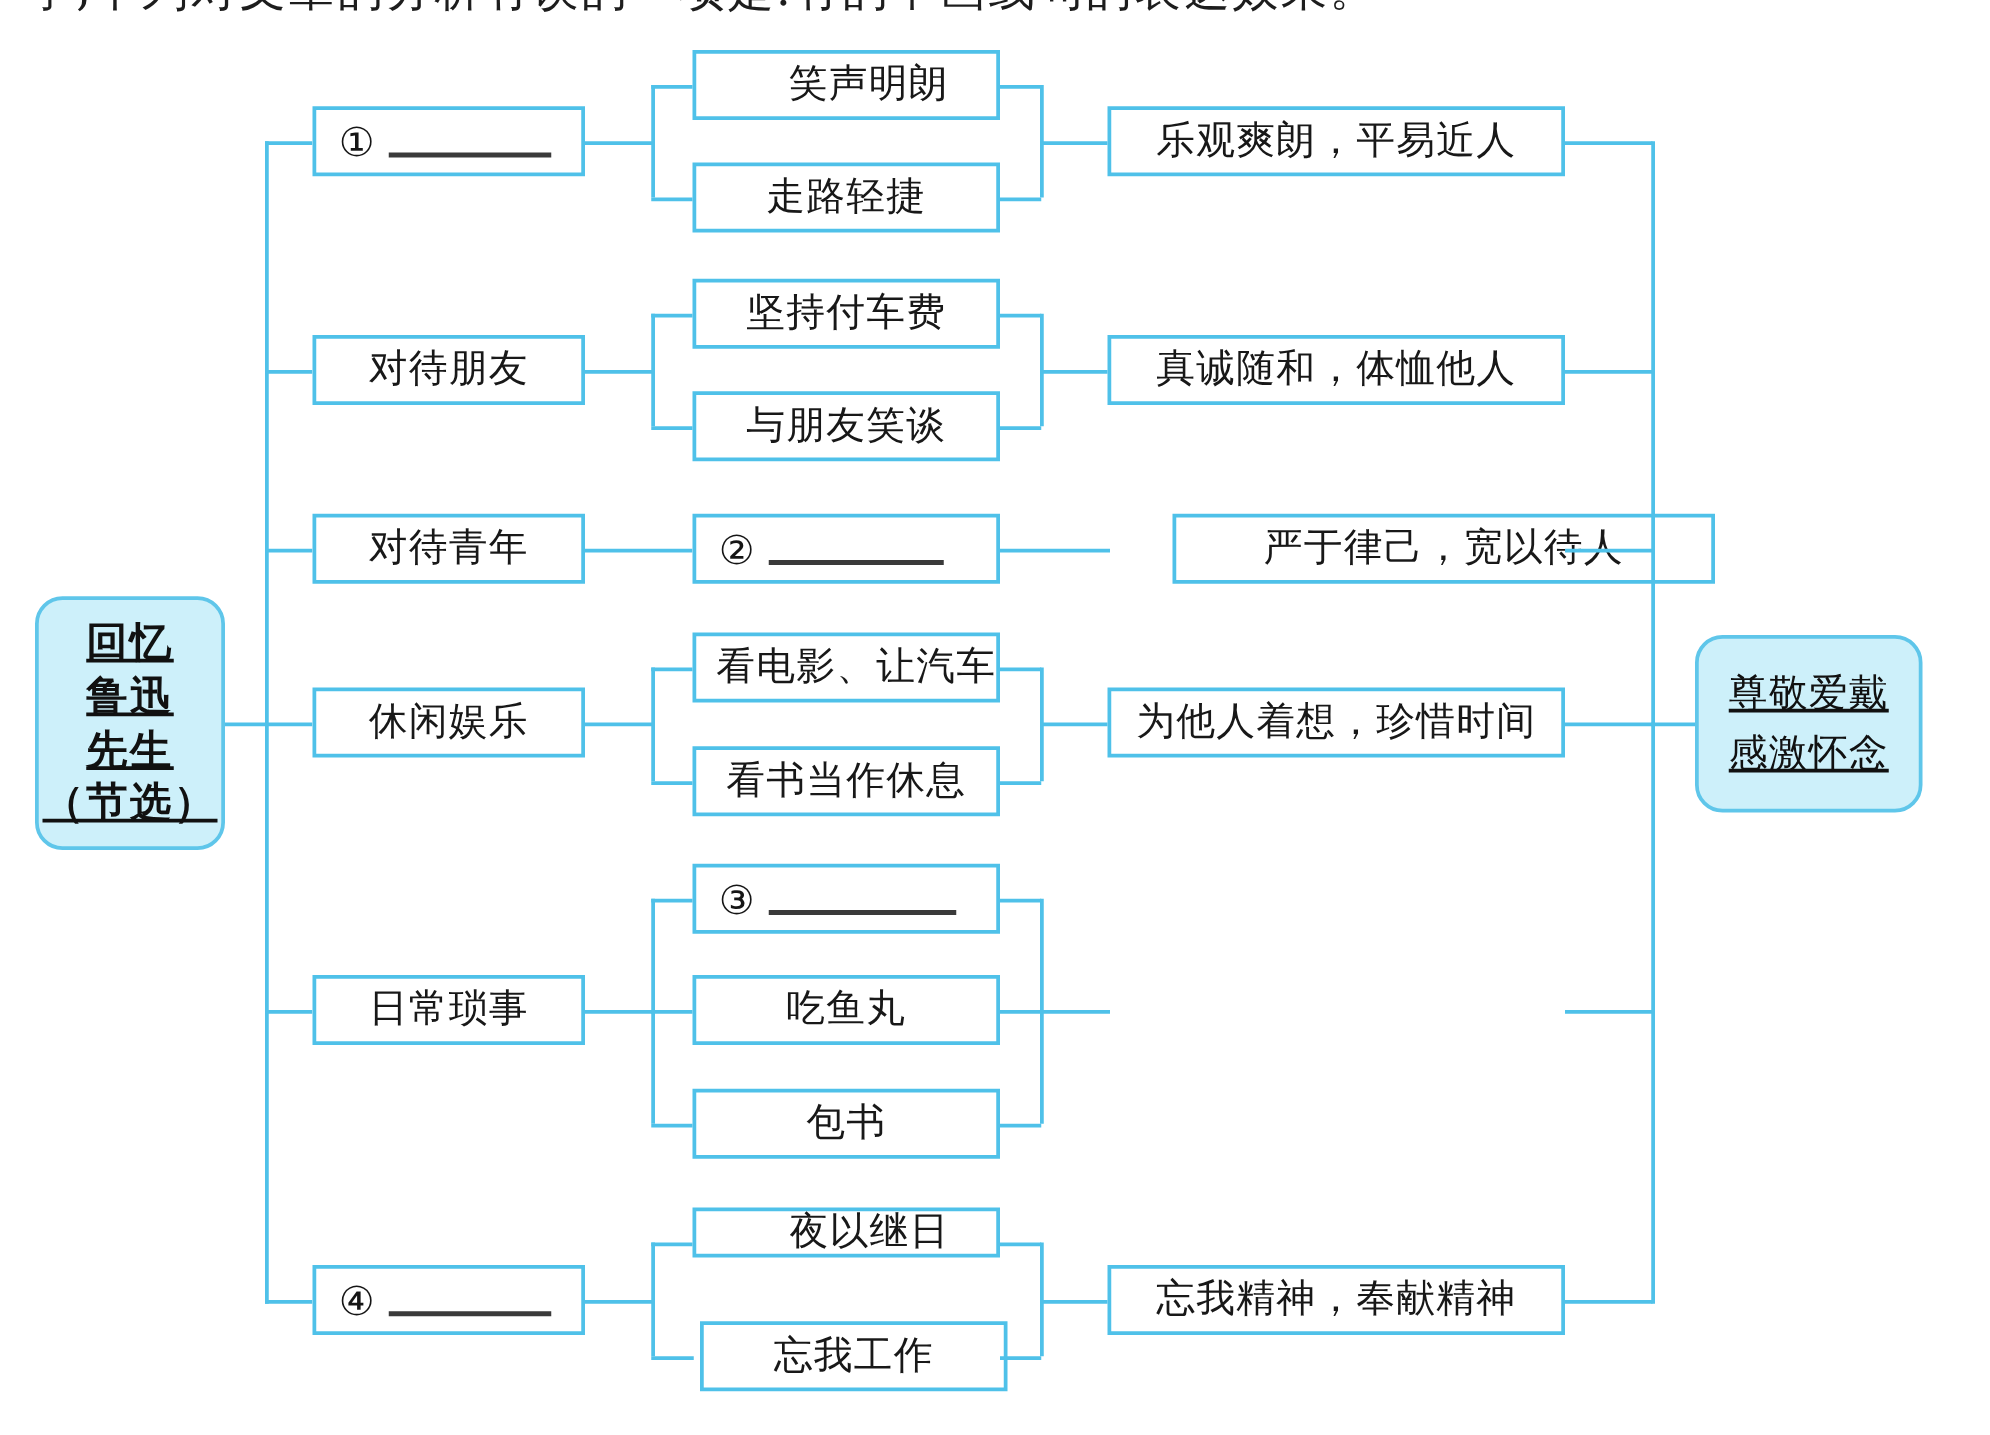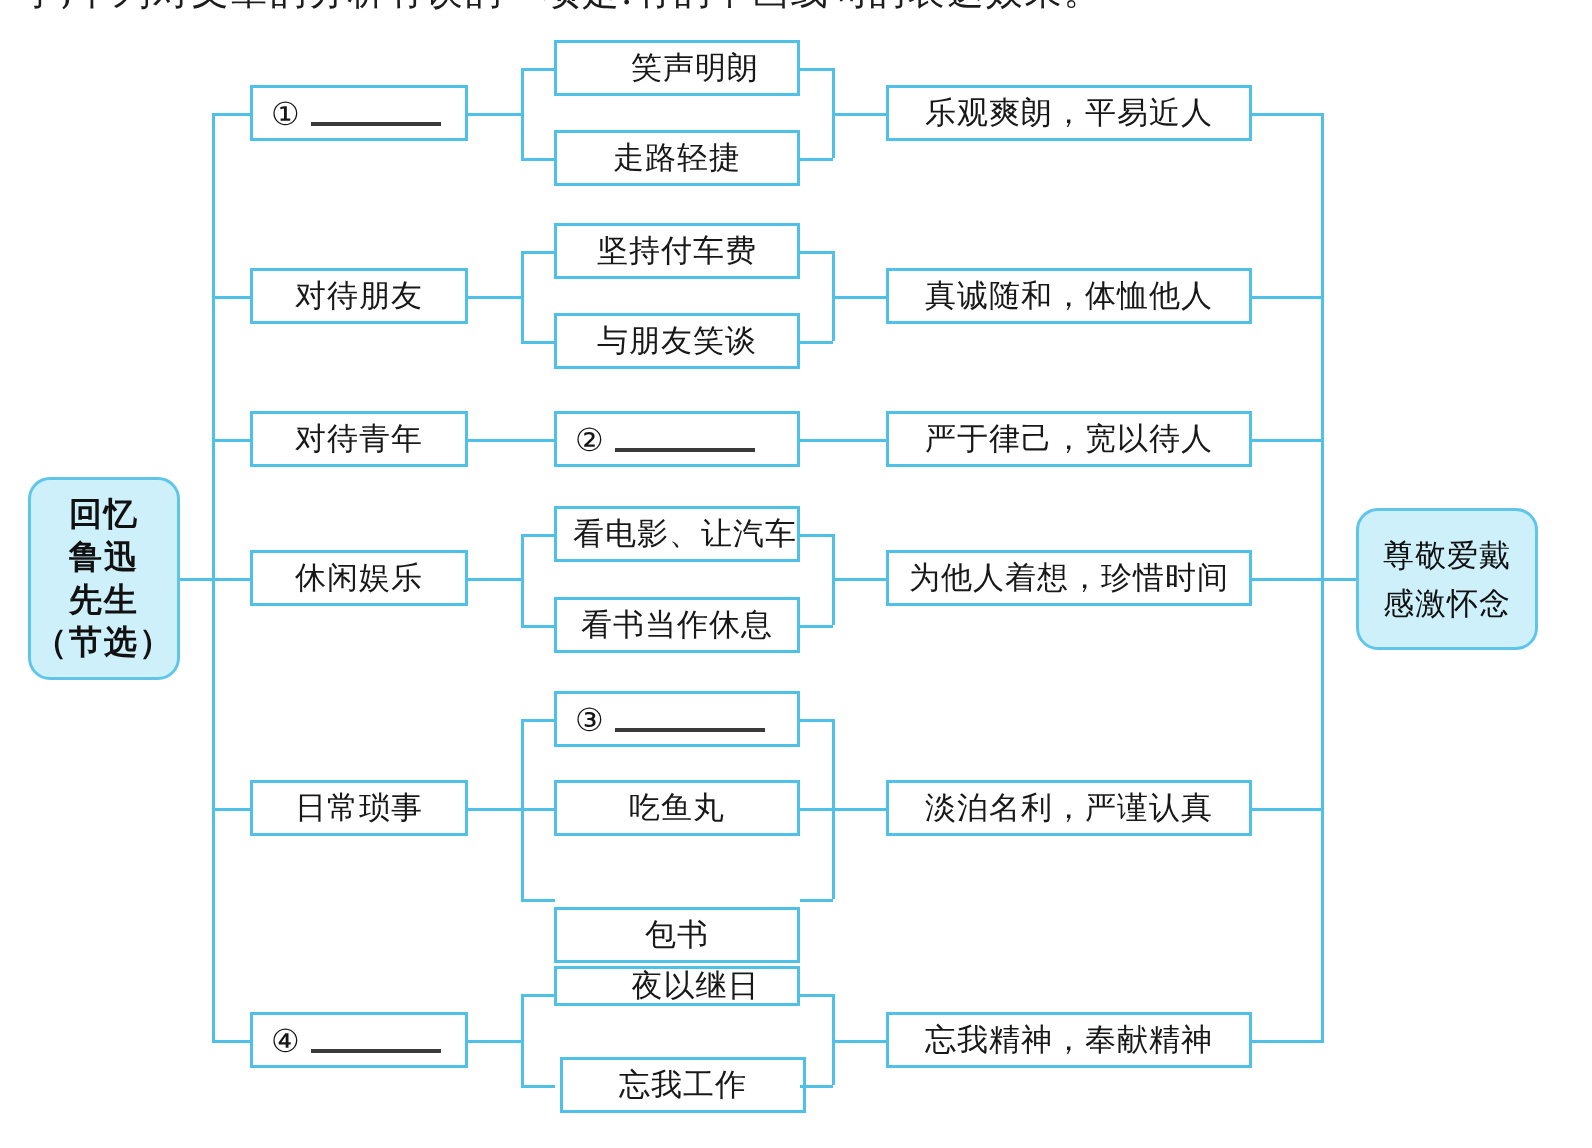--- a/index.html
+++ b/index.html
@@ -58,21 +58,21 @@
     line-height:1.30;
     letter-spacing:2px;
   }
   .capsule.terminal{
     font-family:"DejaVu Serif","Liberation Serif",serif;
     font-weight:normal;
     font-size:31px;
     line-height:1.55;
     letter-spacing:1px;
   }
-  .capsule .ln{display:block;}
+  .capsule .ln{display:block;text-decoration:underline;}
 
   
   .node.blank{
     justify-content:flex-start;
     align-items:flex-start;
     padding:6px 0 0 18px;
     position:absolute;
   }
   .blank-num{
     font-family:"DejaVu Serif","Liberation Serif",serif;
@@ -186,21 +186,21 @@
 
   <div class="hline" style="left:468px;top:439px;width:86px;"></div>
 
   <div class="node blank" style="left:554px;top:411px;width:246px;height:56px;">
     <span class="blank-num">②</span>
     <span class="blank-rule" style="width:140px;"></span>
   </div>
 
   <div class="hline" style="left:800px;top:439px;width:88px;"></div>
 
-  <div class="node sum" style="left:886px;top:411px;width:366px;height:56px;">
+  <div class="node sum" style="left:938px;top:411px;width:434px;height:56px;">
     <span>严于律己，宽以待人</span>
   </div>
 
   <div class="hline" style="left:468px;top:578px;width:54px;"></div>
   <div class="vline" style="left:521px;top:534px;height:91px;"></div>
   <div class="hline" style="left:521px;top:534px;width:34px;"></div>
   <div class="hline" style="left:521px;top:625px;width:34px;"></div>
 
   <div class="node" style="left:554px;top:506px;width:246px;height:56px;justify-content:flex-end;">
     <span>看电影、让汽车</span>
@@ -224,33 +224,30 @@
   <div class="hline" style="left:521px;top:808px;width:34px;"></div>
   <div class="hline" style="left:521px;top:899px;width:34px;"></div>
 
   <div class="node blank" style="left:554px;top:691px;width:246px;height:56px;">
     <span class="blank-num">③</span>
     <span class="blank-rule" style="width:150px;"></span>
   </div>
   <div class="node" style="left:554px;top:780px;width:246px;height:56px;">
     <span>吃鱼丸</span>
   </div>
-  <div class="node" style="left:554px;top:907px;width:246px;height:56px;">
+  <div class="node" style="left:554px;top:871px;width:246px;height:56px;">
     <span>包书</span>
   </div>
 
   <div class="hline" style="left:800px;top:719px;width:33px;"></div>
   <div class="hline" style="left:800px;top:808px;width:33px;"></div>
   <div class="hline" style="left:800px;top:899px;width:33px;"></div>
   <div class="vline" style="left:832px;top:719px;height:180px;"></div>
   <div class="hline" style="left:832px;top:808px;width:56px;"></div>
 
-  <div class="node sum" style="left:886px;top:780px;width:366px;height:56px;">
-    <span>淡泊名利，严谨认真</span>
-  </div>
 
   <div class="hline" style="left:468px;top:1040px;width:54px;"></div>
   <div class="vline" style="left:521px;top:994px;height:91px;"></div>
   <div class="hline" style="left:521px;top:994px;width:34px;"></div>
   <div class="hline" style="left:521px;top:1085px;width:34px;"></div>
 
   <div class="node" style="left:554px;top:966px;width:246px;height:40px;padding-left:37px;">
     <span>夜以继日</span>
   </div>
   <div class="node" style="left:560px;top:1057px;width:246px;height:56px;">

